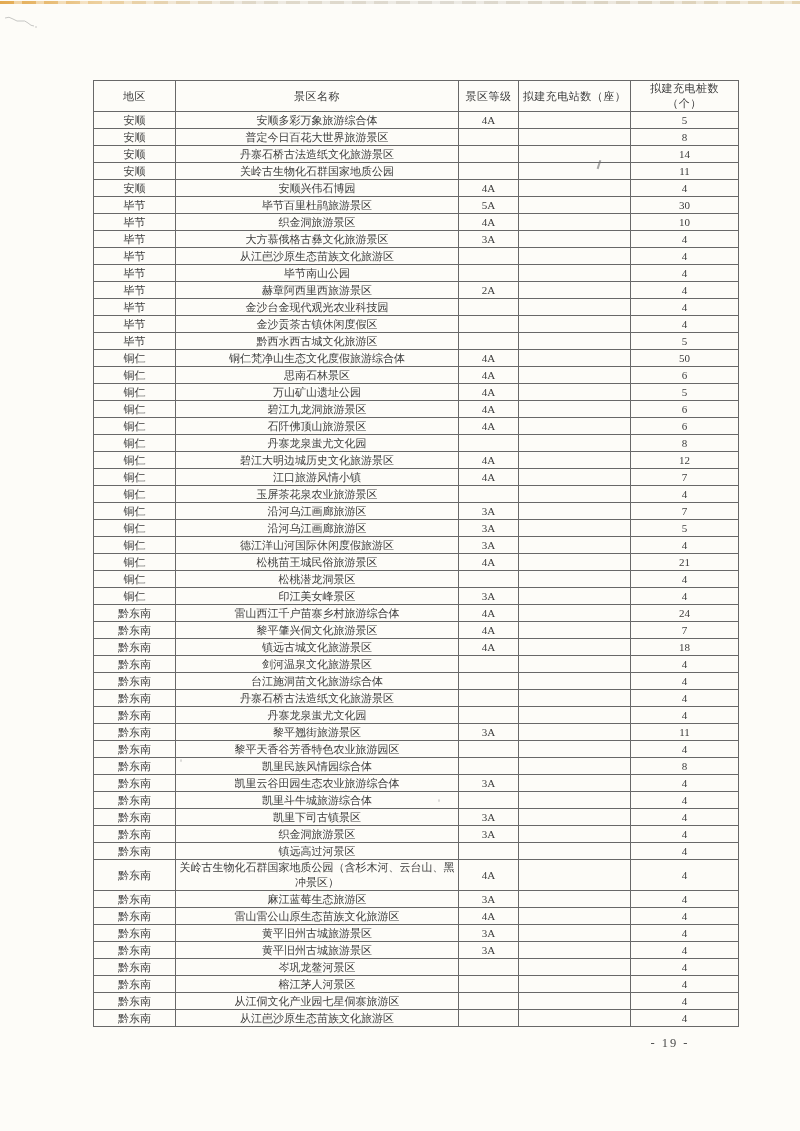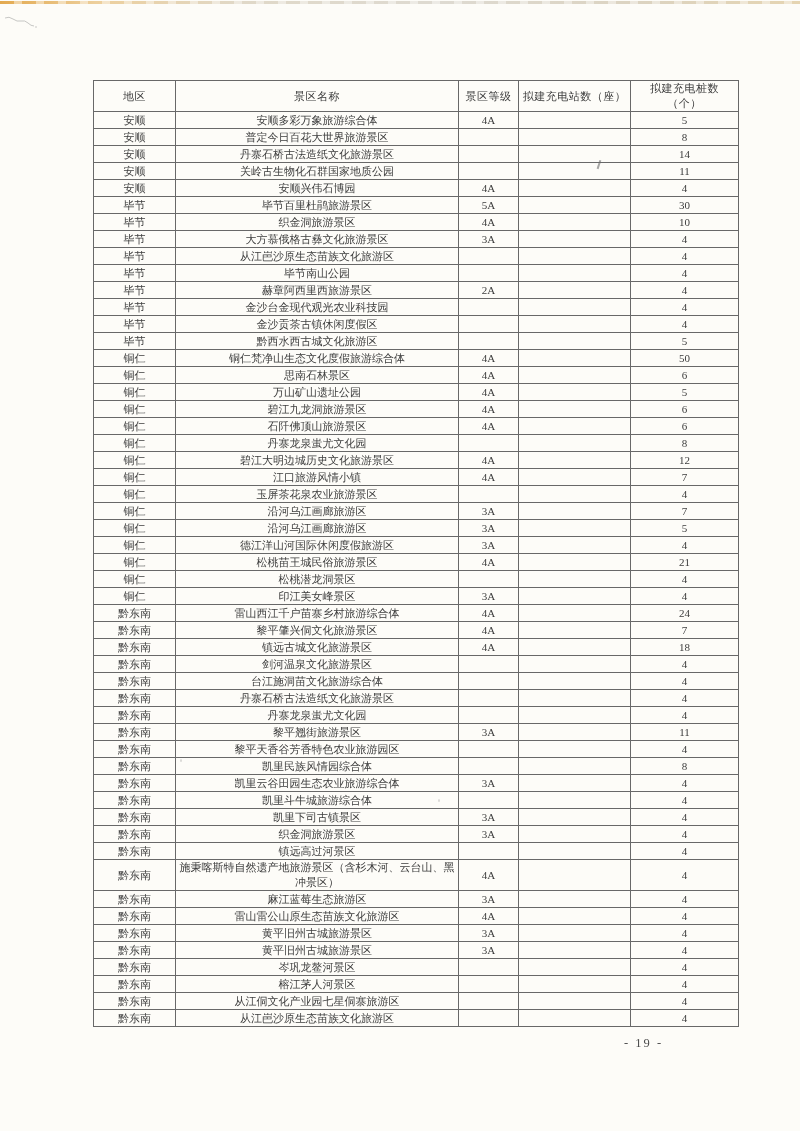--- a/index.html
+++ b/index.html
@@ -74,24 +74,24 @@
   }
   table.main thead th {
     height: 18px;
     letter-spacing: 0.5px;
   }
   table.main tbody td {
     height: 16px;
   }
   .page-number {
     position: absolute;
-    left: 624px;
+    left: 600px;
     top: 1036px;
     width: 140px;
-    text-align: left;
+    text-align: center;
     font-size: 12.5px;
     letter-spacing: 2px;
     color: #4b4b4b;
   }
 </style>
 </head>
 <body>
 
 <div class="page">
 
@@ -427,21 +427,21 @@
         </tr>
         <tr>
           <td>黔东南</td>
           <td>镇远高过河景区</td>
           <td></td>
           <td></td>
           <td>4</td>
         </tr>
         <tr>
           <td>黔东南</td>
-          <td>施秉喀斯特自然遗产地旅游景区（含杉木河、云台山、黑冲景区）</td>
+          <td>关岭古生物化石群国家地质公园（含杉木河、云台山、黑冲景区）</td>
           <td>4A</td>
           <td></td>
           <td>4</td>
         </tr>
         <tr>
           <td>黔东南</td>
           <td>麻江蓝莓生态旅游区</td>
           <td>3A</td>
           <td></td>
           <td>4</td>

